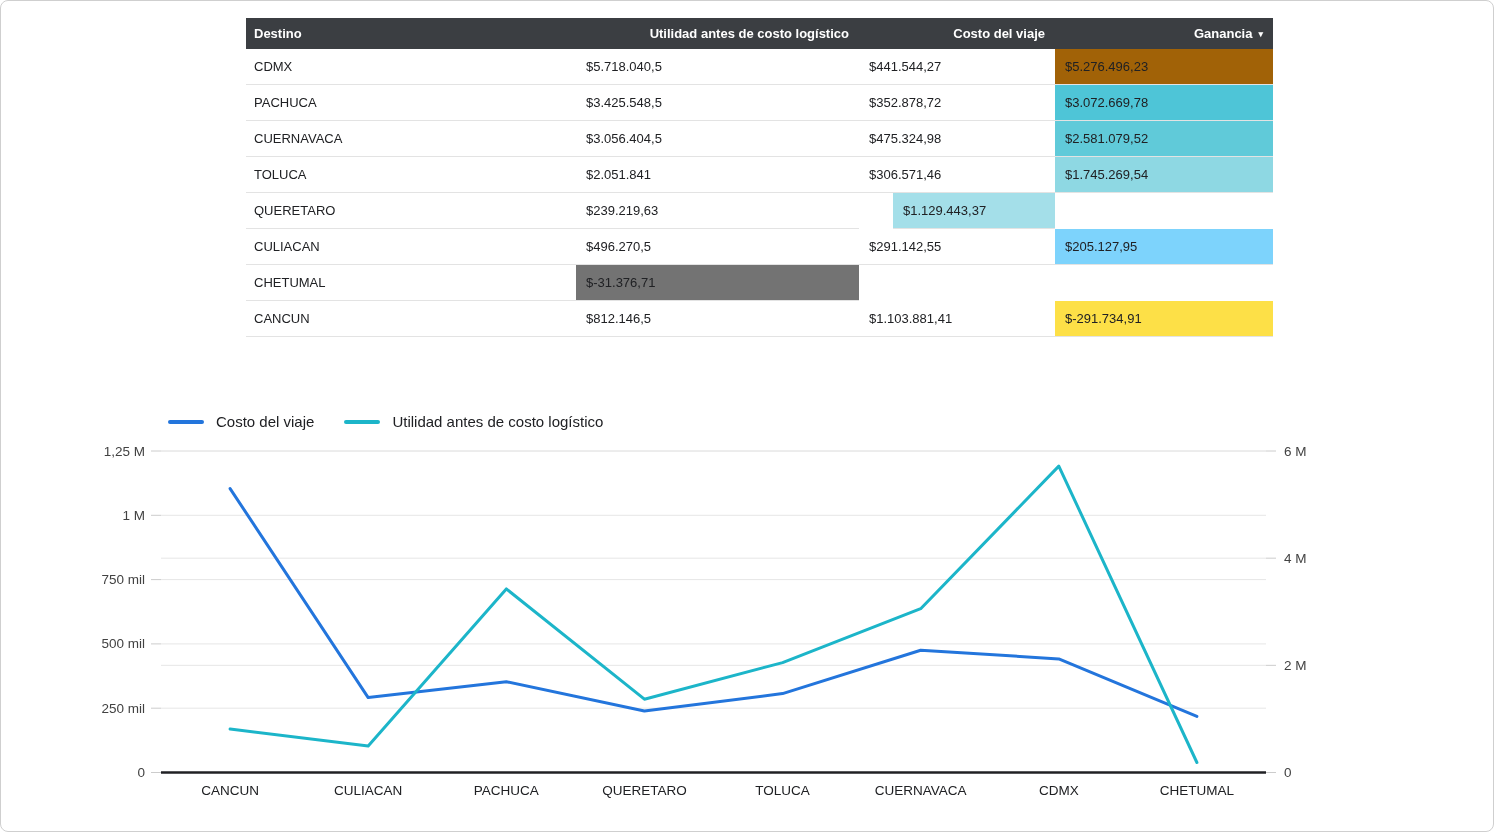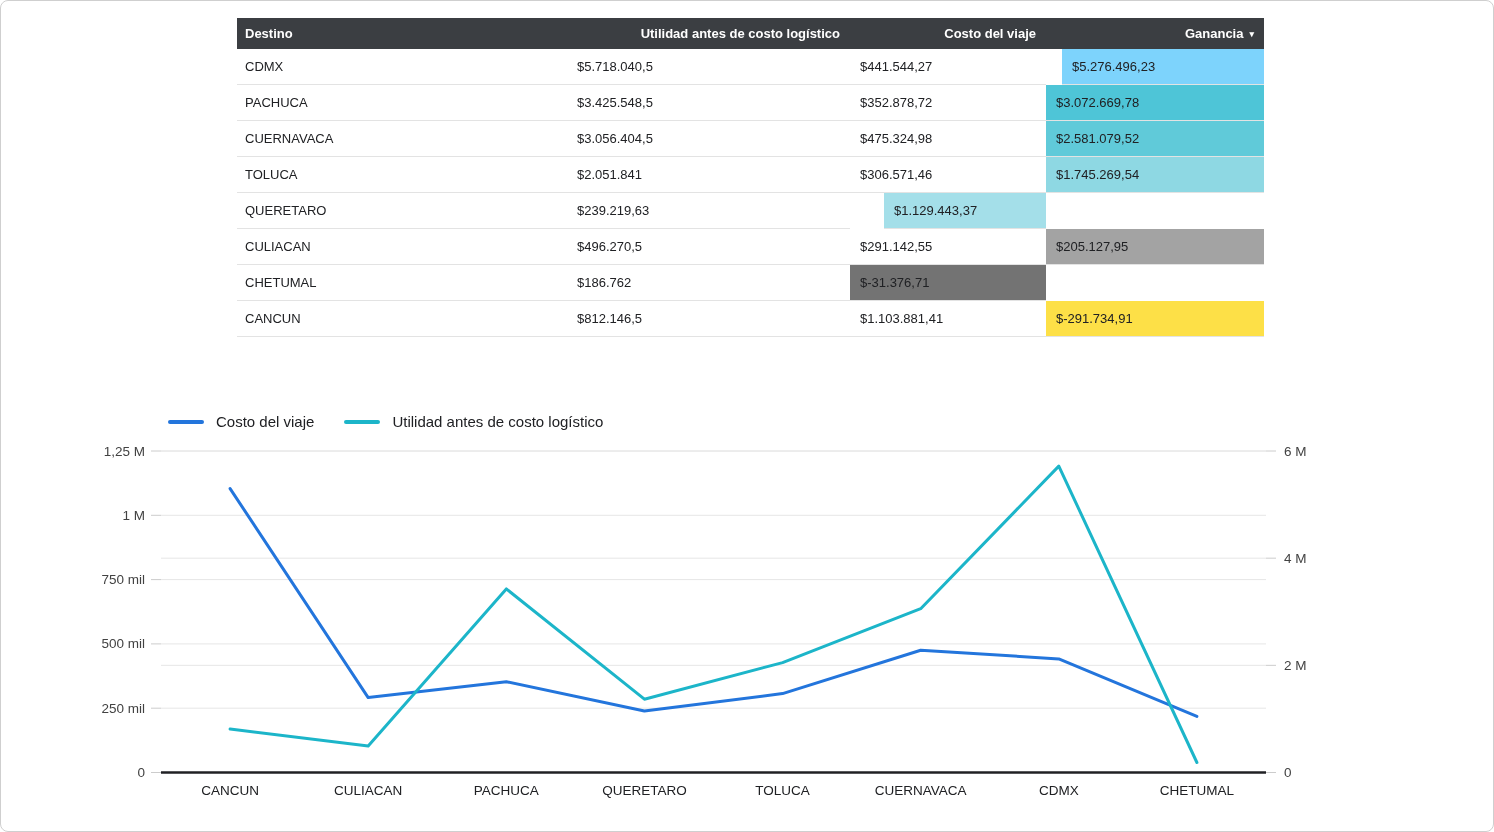--- a/index.html
+++ b/index.html
@@ -2,21 +2,21 @@
 <html><head>
 <meta charset="utf-8">
 <style>
   html,body{margin:0;padding:0;background:#fff;}
   *{box-sizing:border-box;font-family:"Liberation Sans", sans-serif;}
   .canvas{
     position:relative;width:1494px;height:832px;background:#ffffff;
     border:1px solid #cfcfcf;border-radius:8px;overflow:hidden;
   }
   
-  .table-widget{position:absolute;left:236px;top:17px;width:1027px;}
+  .table-widget{position:absolute;left:245px;top:17px;width:1027px;}
   .t-header{display:grid;grid-template-columns:330px 283px 196px 218px;height:31px;color:#fff;}
   .t-header .hcell{font-size:13px;font-weight:bold;line-height:31px;padding:0 10px;white-space:nowrap;overflow:hidden;}
   .t-header .hcell.left{text-align:left;padding-left:8px;}
   .t-header .hcell.right{text-align:right;}
   .t-body .trow{display:grid;grid-template-columns:330px 283px 196px 218px;height:36px;}
   .t-body .tcell{font-size:13px;color:#202124;line-height:35px;padding:0 10px;
     border-bottom:1px solid #e3e3e3;white-space:nowrap;overflow:hidden;}
   .t-body .tcell.left{text-align:left;padding-left:8px;}
   .t-body .tcell.right{}
   .sort-arrow{display:inline-block;font-size:9px;margin-left:6px;transform:translateY(-1px);}
@@ -39,21 +39,21 @@
       <div class="hcell right">Costo del viaje</div>
       <div class="hcell right">
         <span>Ganancia</span><span class="sort-arrow">▾</span>
       </div>
     </div>
     <div class="t-body" id="table-body">
         <div class="trow">
           <div class="tcell left">CDMX</div>
           <div class="tcell right">$5.718.040,5</div>
           <div class="tcell right">$441.544,27</div>
-          <div class="tcell right" style="background: #7dd3fc; margin-left: 16px;">$5.276.496,23</div>
+          <div class="tcell right" style="background: #a16207;">$5.276.496,23</div>
         </div>
         <div class="trow">
           <div class="tcell left">PACHUCA</div>
           <div class="tcell right">$3.425.548,5</div>
           <div class="tcell right">$352.878,72</div>
           <div class="tcell right" style="background: rgb(78, 197, 215);">$3.072.669,78</div>
         </div>
         <div class="trow">
           <div class="tcell left">CUERNAVACA</div>
           <div class="tcell right">$3.056.404,5</div>
@@ -68,25 +68,24 @@
         </div>
         <div class="trow">
           <div class="tcell left">QUERETARO</div>
           <div class="tcell right">$239.219,63</div>
           <div class="tcell right" style="background: rgb(164, 223, 233); margin-left: 34px;">$1.129.443,37</div>
         </div>
         <div class="trow">
           <div class="tcell left">CULIACAN</div>
           <div class="tcell right">$496.270,5</div>
           <div class="tcell right">$291.142,55</div>
-          <div class="tcell right" style="background: #a3a3a3;">$205.127,95</div>
+          <div class="tcell right" style="background: #7dd3fc;">$205.127,95</div>
         </div>
         <div class="trow">
           <div class="tcell left">CHETUMAL</div>
-          <div class="tcell right">$186.762</div>
           <div class="tcell right" style="background: #737373;">$-31.376,71</div>
         </div>
         <div class="trow">
           <div class="tcell left">CANCUN</div>
           <div class="tcell right">$812.146,5</div>
           <div class="tcell right">$1.103.881,41</div>
           <div class="tcell right" style="background: #fde047;">$-291.734,91</div>
         </div>
       </div>
   </div>

